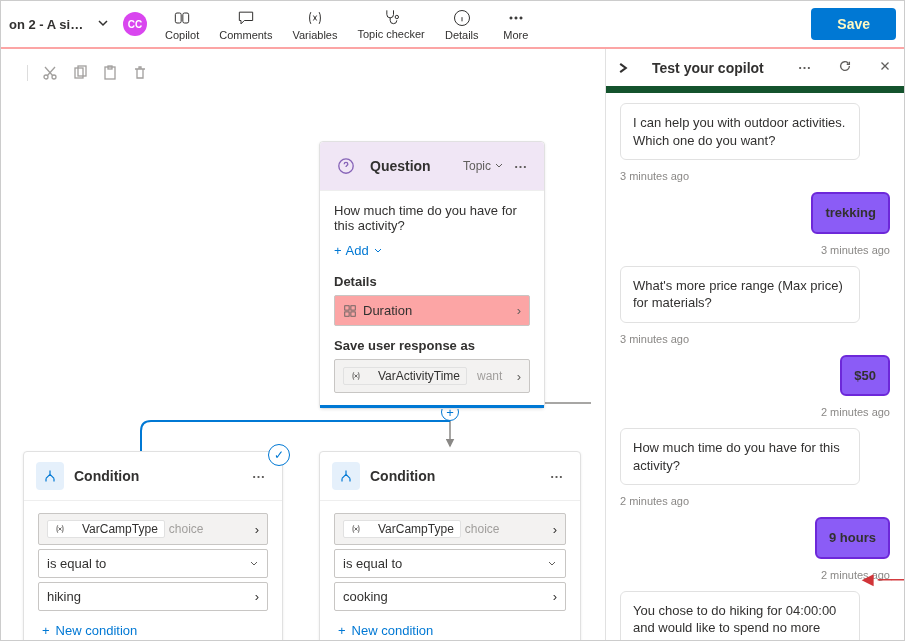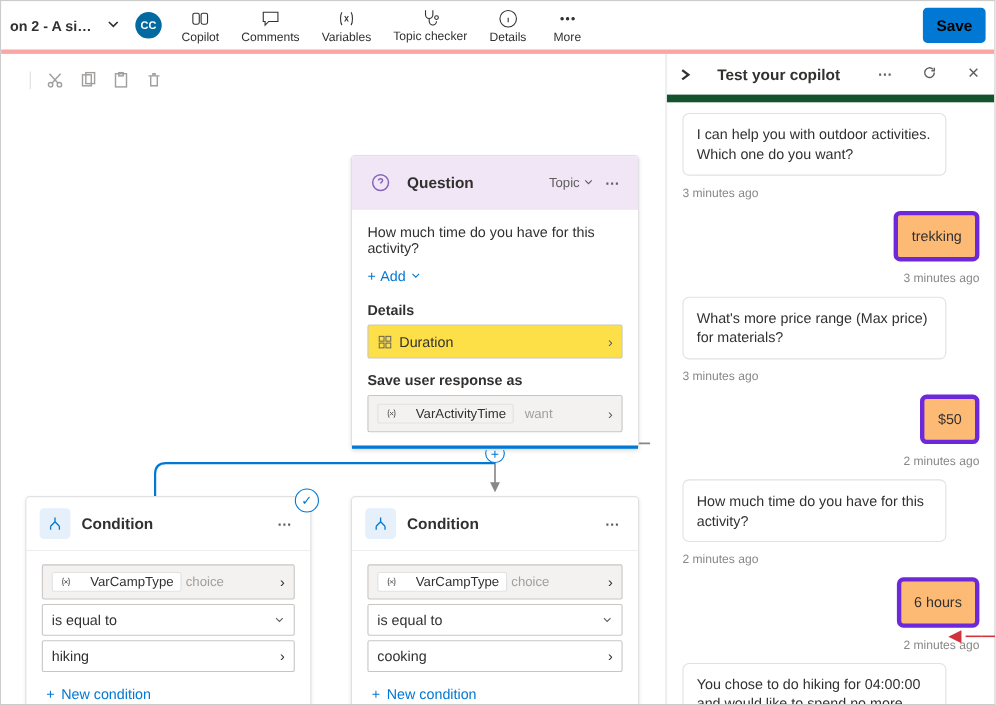--- a/index.html
+++ b/index.html
@@ -1,52 +1,52 @@
 <!DOCTYPE html>
 <html><head>
 <meta charset="utf-8">
 <style>
   * { box-sizing: border-box; }
   html, body { margin: 0; padding: 0; font-family: "Segoe UI", sans-serif; font-size: 13px; color: #323130; }
   body { width: 905px; height: 641px; overflow: hidden; display: flex; flex-direction: column; border: 1px solid #ccc; }
   
   
-  .topbar { height: 48px; display: flex; align-items: center; padding: 0 8px; border-bottom: 4px solid #fca5a5; gap: 4px; }
+  .topbar { height: 48px; display: flex; align-items: center; padding: 0 8px; border-bottom: 2px solid #fca5a5; gap: 4px; }
   .topic-title { font-weight: 600; max-width: 80px; overflow: hidden; white-space: nowrap; text-overflow: ellipsis; }
   .chev-down { padding: 4px; cursor: pointer; }
-  .persona { width: 24px; height: 24px; border-radius: 50%; background: #0369a1; color: #fff; font-size: 10px; font-weight: 600; display: flex; align-items: center; justify-content: center; margin: 0 6px; }
+  .persona { width: 24px; height: 24px; border-radius: 50%; background: #d946ef; color: #fff; font-size: 10px; font-weight: 600; display: flex; align-items: center; justify-content: center; margin: 0 6px; }
   .cmd { display: flex; flex-direction: column; align-items: center; padding: 2px 8px; cursor: pointer; font-size: 11px; color: #323130; min-width: 50px; }
   .cmd svg { width: 20px; height: 20px; stroke: #323130; fill: none; stroke-width: 1.2; }
   .cmd-label { margin-top: 1px; }
-  .save-btn { margin-left: auto; background: #0078d4; color: #000000; border: none; border-radius: 4px; padding: 8px 12px; font-size: 14px; font-weight: 600; cursor: pointer; }
+  .save-btn { margin-left: auto; background: #0078d4; color: #fef9c3; border: none; border-radius: 4px; padding: 8px 26px; font-size: 14px; font-weight: 600; cursor: pointer; }
   
   
   .main { flex: 1; display: flex; overflow: hidden; }
   .canvas-wrap { flex: 1; position: relative; background: #fff; overflow: hidden; border-right: 1px solid #e1e1e1; }
   .mini-toolbar { position: absolute; top: 10px; left: 18px; display: flex; gap: 14px; padding: 6px 8px; }
   .mini-toolbar svg { width: 16px; height: 16px; stroke: #a19f9d; fill: none; stroke-width: 1.3; }
   .mini-toolbar .sep { width: 1px; height: 16px; background: #ddd; }
   
   
   .card { position: absolute; background: #fff; border: 1px solid #e1e1e1; border-radius: 4px; box-shadow: 0 1px 3px rgba(0,0,0,0.08); }
   .card-header { display: flex; align-items: center; padding: 10px 12px; border-bottom: 1px solid #eee; }
   .card-header .title { font-weight: 600; font-size: 14px; flex: 1; }
   .card-header .hicon { width: 28px; height: 28px; border-radius: 4px; display: flex; align-items: center; justify-content: center; margin-right: 10px; }
   .card-header .more { padding: 0 4px; cursor: pointer; color: #605e5c; font-weight: bold; letter-spacing: 1px; }
   .card-header .text-chip { font-size: 12px; color: #605e5c; margin-right: 6px; cursor: pointer; display: flex; align-items: center; gap: 3px; }
   .card-body { padding: 12px 14px; }
   .card-accent { height: 3px; background: #0078d4; }
   
-  .question-card { top: 92px; left: 318px; width: 262px; }
+  .question-card { top: 92px; left: 318px; width: 226px; }
   .question-header-bg { background: #f0e6f5; border-radius: 4px 4px 0 0; }
   .question-icon { background: transparent; }
   .qtext { font-size: 13px; margin-bottom: 6px; }
   .add-link { color: #0078d4; font-size: 13px; cursor: pointer; display: flex; align-items: center; gap: 4px; padding: 4px 0; }
   .section-label { font-weight: 600; font-size: 13px; margin: 12px 0 6px; }
-  .field { border: 1px solid #c8c6c4; border-radius: 2px; padding: 7px 8px; display: flex; align-items: center; gap: 6px; cursor: pointer; background: #fde047; }
+  .field { border: 1px solid #c8c6c4; border-radius: 2px; padding: 7px 8px; display: flex; align-items: center; gap: 6px; cursor: pointer; background: #fca5a5; }
   .field .grow { flex: 1; }
   .field .chev { color: #605e5c; }
   .pill-var { background: #f3f2f1; border: 1px solid #e1e1e1; border-radius: 2px; padding: 1px 6px; font-size: 12px; display: inline-flex; align-items: center; gap: 16px; }
   .type-tag { color: #a19f9d; font-size: 12px; margin-left: 4px; }
 
   .condition-card-1 { top: 402px; left: 22px; width: 260px; }
   .condition-card-2 { top: 402px; left: 318px; width: 262px; }
   .cond-icon { background: #e5f0fb; }
   .check-badge { position: absolute; top: -8px; right: -8px; width: 22px; height: 22px; border: 1.5px solid #0078d4; border-radius: 50%; background: #fff; color: #0078d4; display: flex; align-items: center; justify-content: center; font-size: 12px; }
   .cond-row { border: 1px solid #c8c6c4; border-radius: 2px; padding: 6px 8px; display: flex; align-items: center; cursor: pointer; margin-bottom: 4px; background:#fff; }
@@ -62,21 +62,21 @@
   .test-header { display: flex; align-items: center; padding: 8px 10px; border-bottom: 7px solid #14532d; gap: 22px; }
   .test-header .title { font-weight: 700; font-size: 14px; flex: 1; }
   .test-header .hicon-btn { cursor: pointer; color: #605e5c; padding: 2px; }
   .test-header svg { width: 14px; height: 14px; stroke: #605e5c; fill: none; stroke-width: 1.5; }
   .chat-area { flex: 1; overflow-y: auto; padding: 10px 14px; display: flex; flex-direction: column; position: relative; }
   .msg-row { display: flex; flex-direction: column; margin-bottom: 6px; }
   .msg-bot { align-items: flex-start; }
   .msg-user { align-items: flex-end; }
   .bubble { max-width: 240px; padding: 10px 12px; border-radius: 6px; font-size: 13px; line-height: 1.35; }
   .bubble-bot { background: #fff; border: 1px solid #e1e1e1; }
-  .bubble-user { background: #fdba74; border: 4px solid #6d28d9; }
+  .bubble-user { background: #8b5cf6; border: 2px solid #6d28d9; font-weight: bold; }
   .timestamp { font-size: 11px; color: #8a8886; margin: 4px 0 10px; }
   .ts-left { align-self: flex-start; }
   .ts-right { align-self: flex-end; }
   .arrow-indicator { position: absolute; top: 475px; right: -2px; color: #d13438; font-size: 20px; }
 </style>
 </head>
 <body>
 
 <div class="topbar">
   <span class="topic-title">on 2 - A sim…</span>
@@ -336,21 +336,21 @@
       <div class="timestamp ts-left">3 minutes ago</div>
       <div class="msg-row msg-user">
           <div class="bubble bubble-user">$50</div>
         </div>
       <div class="timestamp ts-right">2 minutes ago</div>
       <div class="msg-row msg-bot">
           <div class="bubble bubble-bot">How much time do you have for this activity?</div>
         </div>
       <div class="timestamp ts-left">2 minutes ago</div>
       <div class="msg-row msg-user">
-          <div class="bubble bubble-user">6 hours</div>
+          <div class="bubble bubble-user">9 hours</div>
         </div>
       <div class="timestamp ts-right">2 minutes ago</div>
       <div class="msg-row msg-bot">
           <div class="bubble bubble-bot">You chose to do hiking for 04:00:00 and would like to spend no more than 50 .</div>
         </div>
       <div style="height:6px"></div>
 
       <span class="arrow-indicator">◄──</span>
     </div>
   </div>

